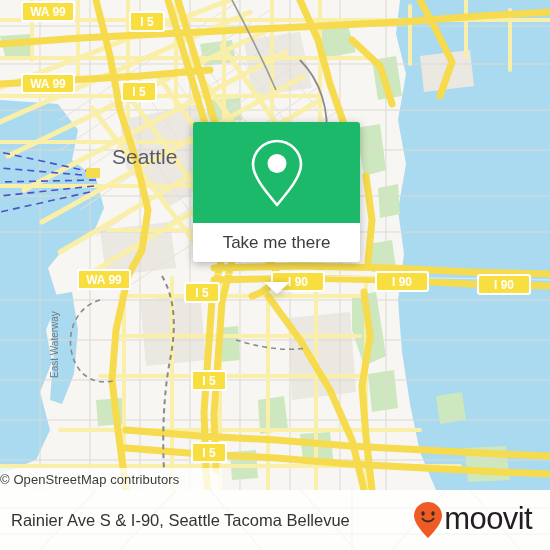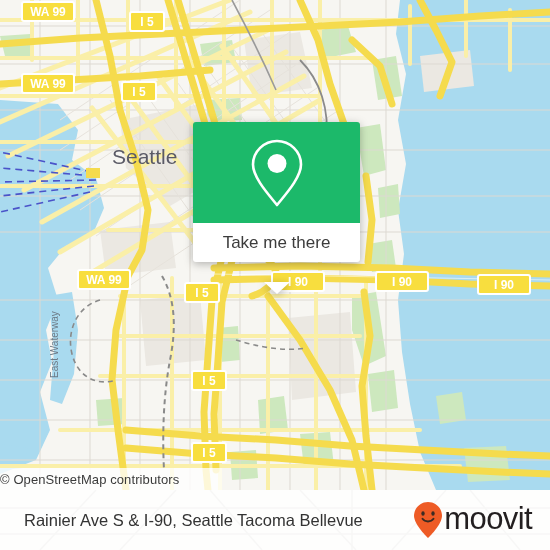--- a/index.html
+++ b/index.html
@@ -32,21 +32,21 @@
   .tail { position:absolute; left:50%; top:160px; transform:translateX(-50%);
           width:0; height:0; border-left:13px solid transparent;
           border-right:13px solid transparent; border-top:12px solid #ffffff; }
 
   
   .footer { position:absolute; left:0; top:490px; width:550px; height:60px;
             background:#ffffff; overflow:hidden;
             display:flex; align-items:center; }
   .footer-bg { position:absolute; left:0; top:0; width:550px; height:60px;
                opacity:.10; }
-  .footer-title { position:relative; margin-left:24px; font-size:16.5px;
+  .footer-title { position:relative; margin-left:11px; font-size:16.5px;
                   color:#333333; z-index:2; white-space:nowrap; }
   .logo { position:absolute; right:18px; top:50%; transform:translateY(-50%);
           display:flex; align-items:flex-start; z-index:2; }
   .logo-text { font-size:31px; color:#231f20; letter-spacing:-.6px;
                margin-left:1px; font-weight:400; }
 </style>
 </head>
 <body>
 
 <div id="root">

